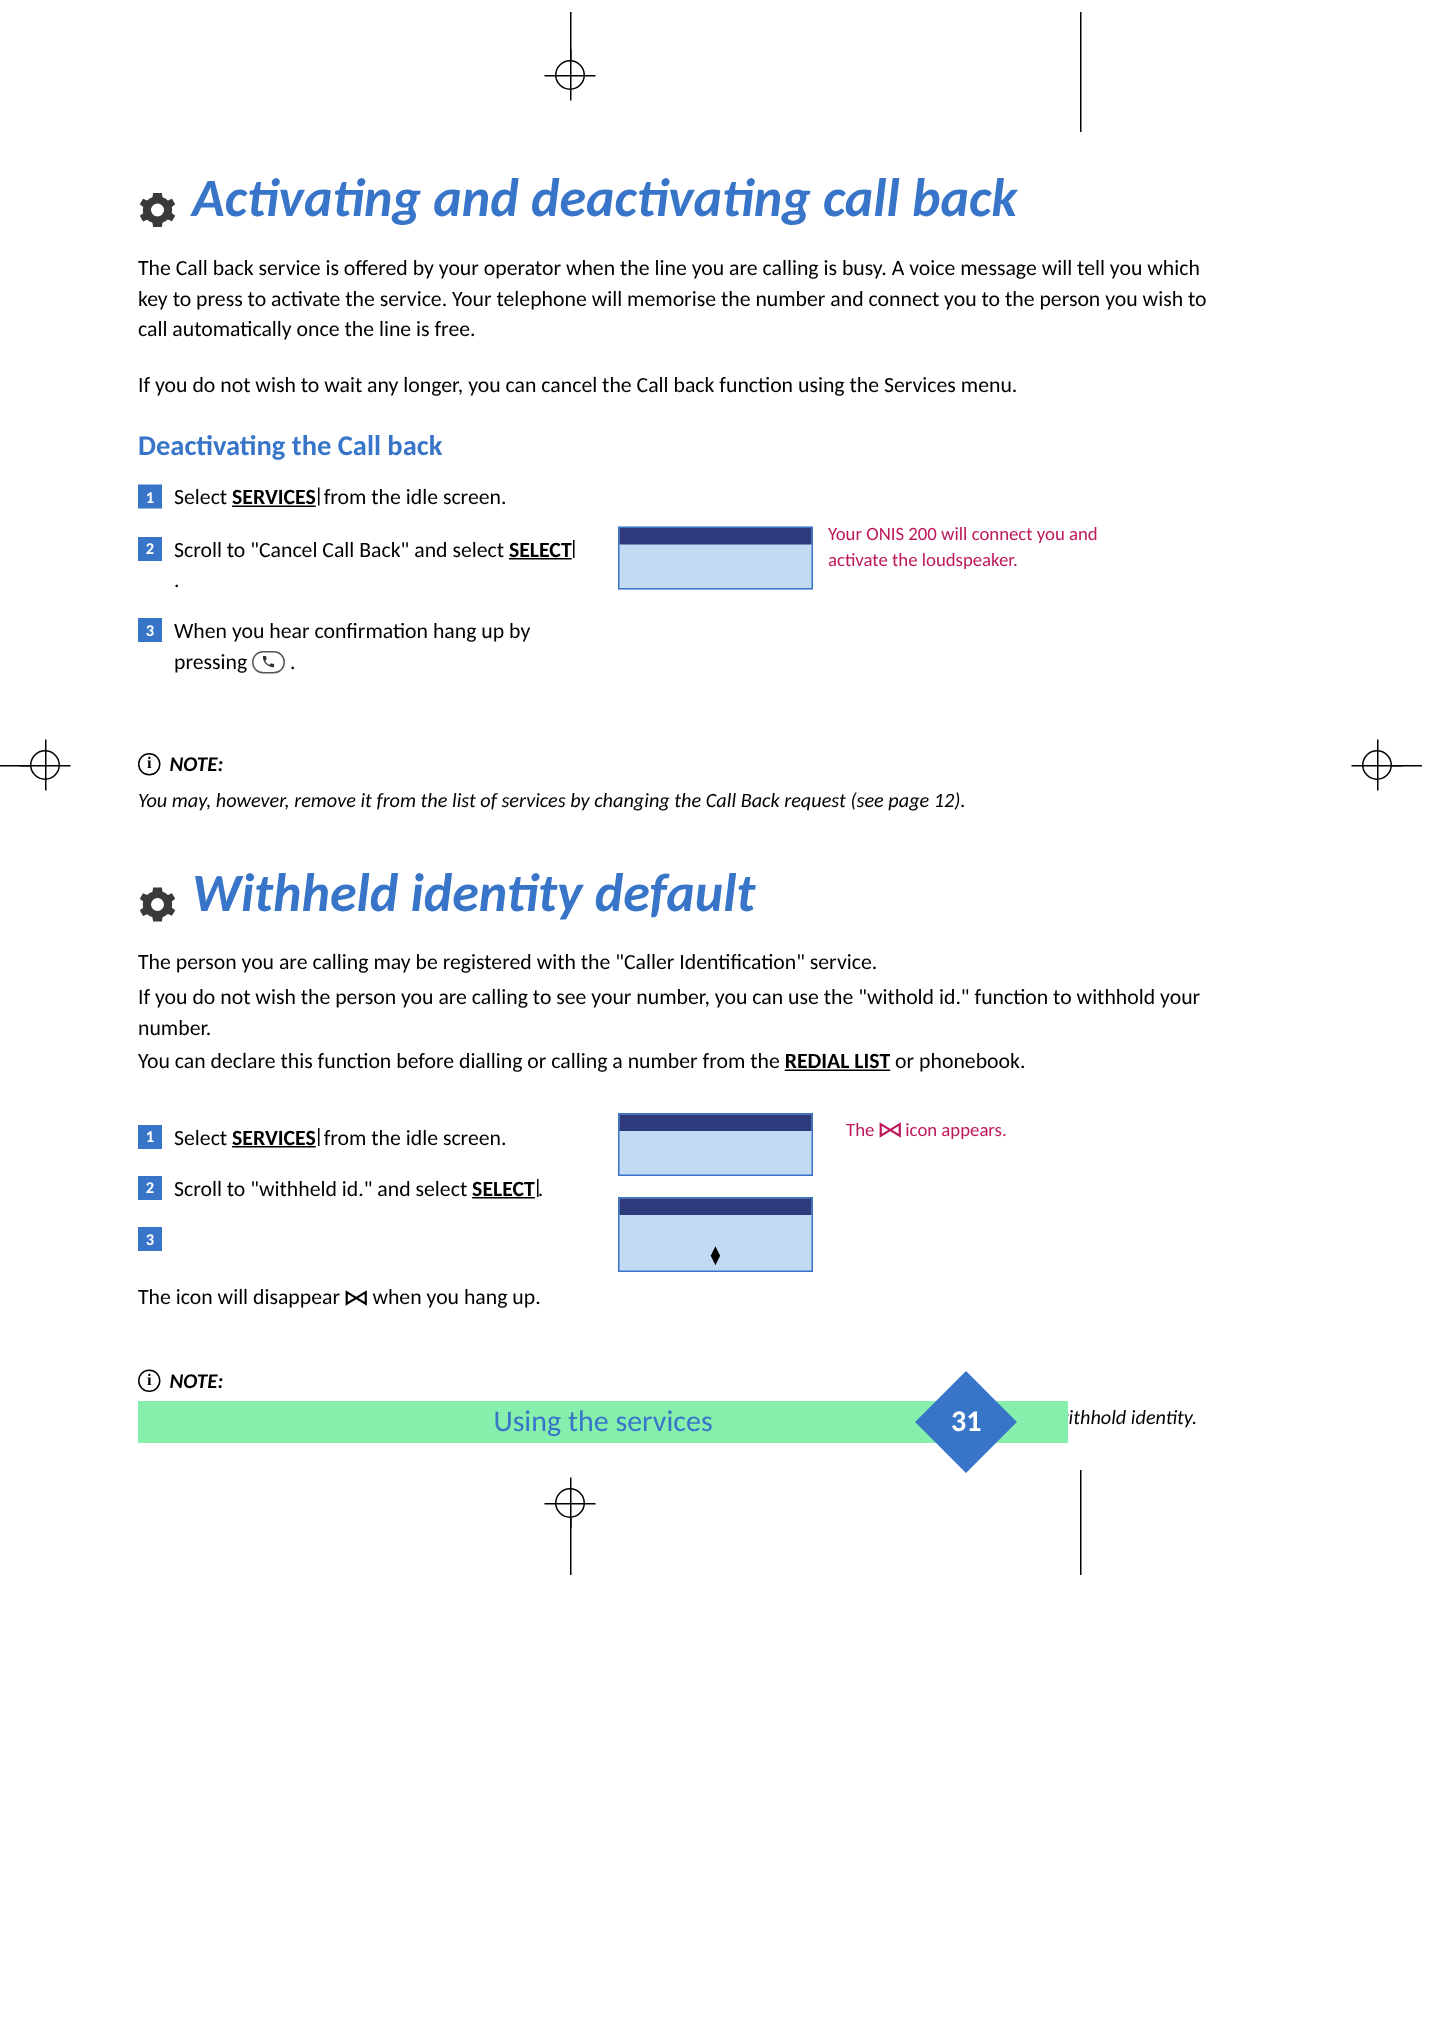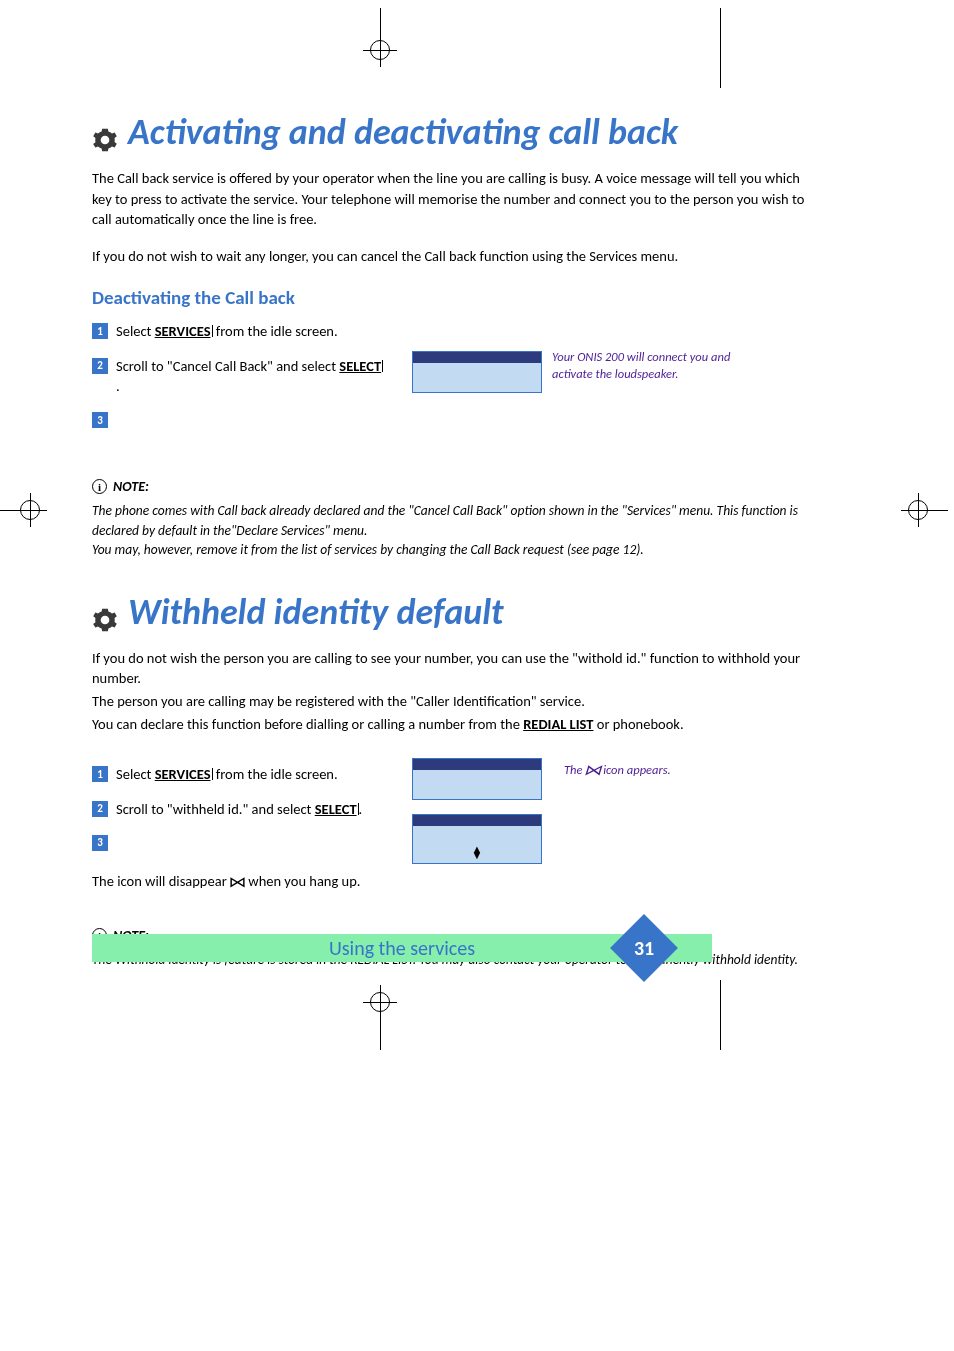--- a/index.html
+++ b/index.html
@@ -89,22 +89,21 @@
       height: 42px;
       background: #c2dbf3;
       border:1px solid #3875c9;
     }
     .screen-block .bar {
       height: 11px; background:#2d3b7c;
     }
     .caption {
       position: absolute;
       width: 180px;
-      color: #4c1d95;
-      font-style: italic;
+      color: #be185d;
       font-size: 12.5px;
       line-height: 1.35;
     }
     .note-label { font-weight:700; font-style: italic; font-size:14px; display:flex; align-items:center; gap:6px; margin-bottom:6px; }
     .note-body { font-style: italic; font-size: 13.5px; line-height:1.45; font-weight:300; }
     .bowtie { display:inline-block; transform: scaleX(1.2); font-size:15px; vertical-align:-1px; }
     .bowtie-cap { font-size:15px; }
     .info-circle {
       width:15px;height:15px;border:1.5px solid #000;border-radius:50%;
       display:inline-flex;align-items:center;justify-content:center;
@@ -165,49 +164,55 @@
       </span>
     </div>
     <div class="step">
       <span class="step-num">2</span>
       <span class="step-text">
         <span>Scroll to "Cancel Call Back" and select </span><span class="kw">SELECT</span><span class="cur"></span><span>.</span>
       </span>
     </div>
     <div class="step">
       <span class="step-num">3</span>
+      <span class="step-text">
+        <span>When you hear confirmation hang up by pressing </span><span class="phone-key">
+            <svg width="12" height="10" viewBox="0 0 24 24">
+              <path fill="#333" d="M6.6 10.8c1.4 2.8 3.8 5.2 6.6 6.6l2.2-2.2c.3-.3.7-.4 1-.2 1.2.4 2.4.6 3.6.6.6 0 1 .4 1 1V20c0 .6-.4 1-1 1C10.6 21 3 13.4 3 4c0-.6.4-1 1-1h3.4c.6 0 1 .4 1 1 0 1.2.2 2.4.6 3.6.1.3 0 .7-.2 1l-2.2 2.2z"></path>
+            </svg>
+          </span><span> .</span>
+      </span>
     </div>
 
     <div class="screen-block" style="left:320px; top:30px;">
         <div class="bar"></div>
       </div>
     <div class="caption" style="left:460px; top:28px;">Your ONIS 200 will connect you and activate the loudspeaker.</div>
   </div>
 
   <div style="height:30px;"></div>
   <div class="note-label">
     <span class="info-circle">i</span>
     <span>NOTE:</span>
   </div>
-  <p class="note-body">The phone comes with Call back already declared and the "Cancel Call Back" option shown in the "Services" menu. This function is declared by default in the"Declare Services" menu.</p>
   <p class="note-body">You may, however, remove it from the list of services by changing the Call Back request (see page 12).</p>
 
   <div style="height:20px;"></div>
 
   <div class="section-title">
     <span class="gear-icon">
       <svg viewBox="0 0 24 24">
           <path fill="#3a3a3a" d="M12 8a4 4 0 1 0 0 8 4 4 0 0 0 0-8zm9 4c0 .7-.1 1.3-.2 1.9l2.1 1.6-2 3.4-2.5-1a8 8 0 0 1-3.3 1.9l-.4 2.6H9.3l-.4-2.6A8 8 0 0 1 5.6 18l-2.5 1-2-3.4 2.1-1.6A8 8 0 0 1 3 12c0-.7.1-1.3.2-1.9L1.1 8.5l2-3.4 2.5 1A8 8 0 0 1 8.9 4.2l.4-2.6h5.4l.4 2.6a8 8 0 0 1 3.3 1.9l2.5-1 2 3.4-2.1 1.6c.1.6.2 1.2.2 1.9z"></path>
         </svg>
     </span>
     <span>Withheld identity default</span>
   </div>
 
+  <p class="body" style="margin-bottom:2px;">The person you are calling may be registered with the "Caller Identification" service.</p>
   <p class="body" style="margin-bottom:2px;">If you do not wish the person you are calling to see your number, you can use the "withold id." function to withhold your number.</p>
-  <p class="body" style="margin-bottom:2px;">The person you are calling may be registered with the "Caller Identification" service.</p>
   <p class="body">
     <span>You can declare this function before dialling or calling a number from the </span><span class="kw">REDIAL LIST</span><span> or phonebook.</span>
   </p>
 
   <div style="height:14px;"></div>
 
   <div class="steps" style="position:relative;">
     <div class="step">
       <span class="step-num">1</span>
       <span class="step-text" style="max-width:300px;">

